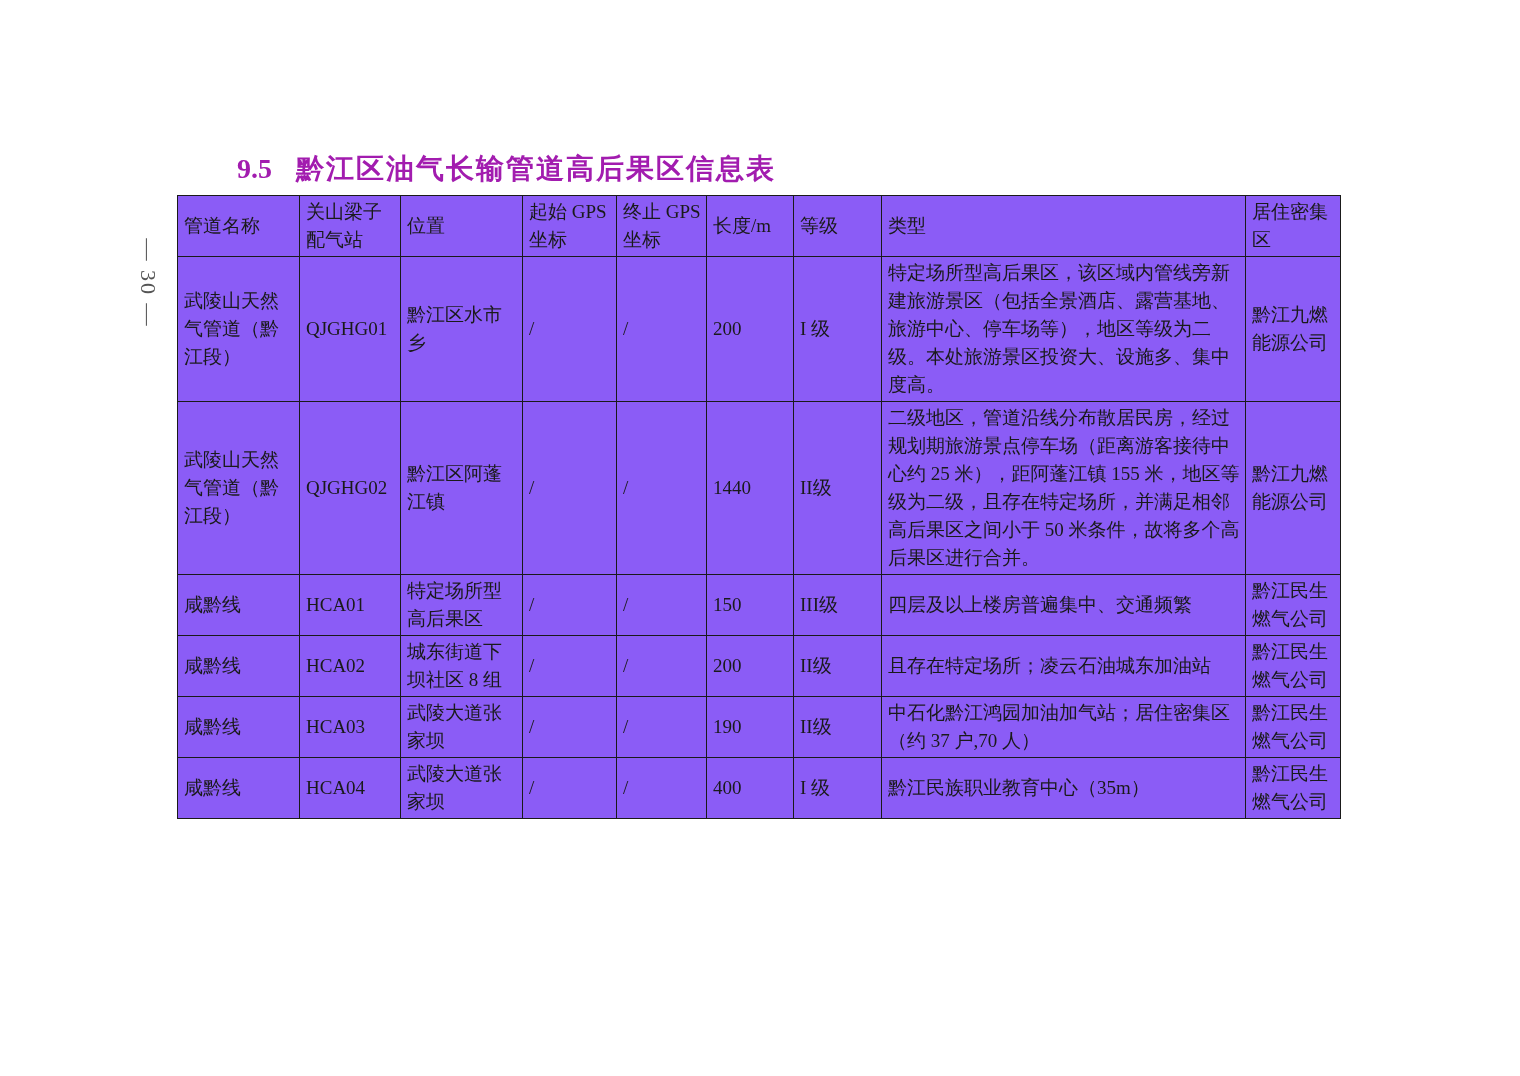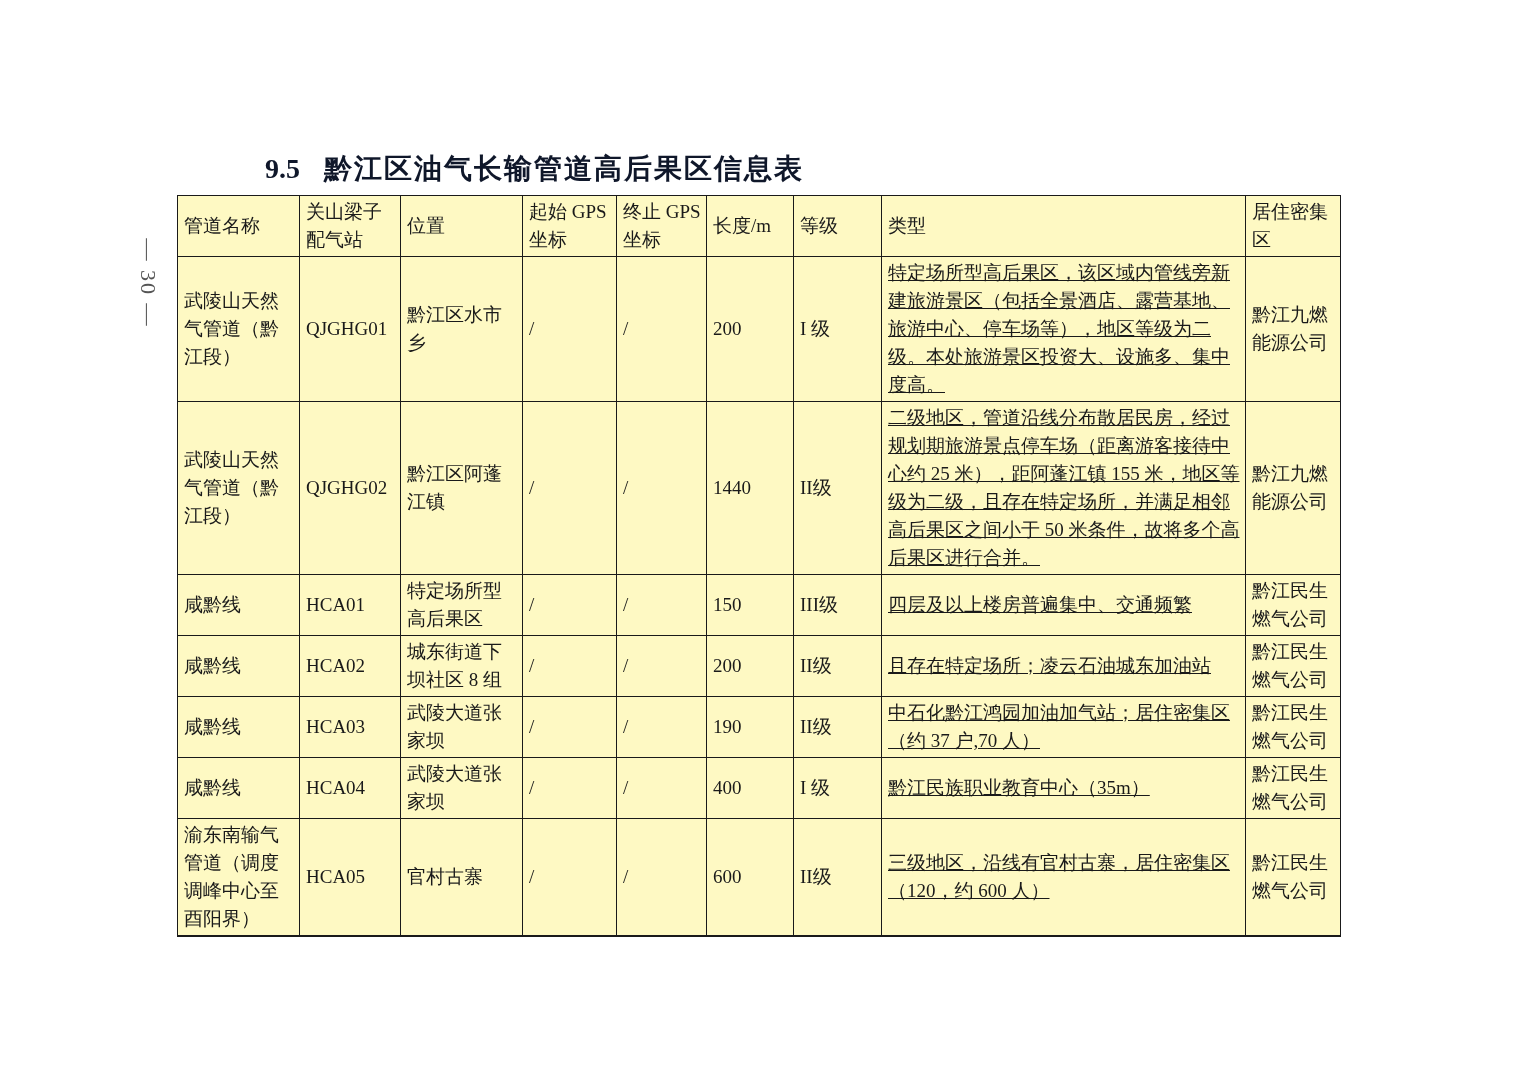--- a/index.html
+++ b/index.html
@@ -22,47 +22,46 @@
     transform: rotate(90deg);
     transform-origin: center center;
     white-space: nowrap;
   }
   .doc-title {
     position: absolute;
     left: 237px; top: 150px;
     font-weight: bold;
     font-size: 28px;
     white-space: nowrap;
-    color: #0f172a;
-    margin-left: 28px;
+    color: #a21caf;
   }
   .doc-title .title-number { letter-spacing: 0; }
   .doc-title .title-text { margin-left: 24px; letter-spacing: 2px; }
   table.hca-table {
     position: absolute;
     left: 177px; top: 195px;
     width: 1163px;
     border-collapse: collapse;
     table-layout: fixed;
-    background: #fef9c3;
+    background: #8b5cf6;
     padding-left: 47px;
   }
   table.hca-table td, table.hca-table th {
     border: 1px solid #1a1a1a;
     font-weight: normal;
     font-size: 19px;
     line-height: 28px;
     text-align: left;
     vertical-align: middle;
     padding: 2px 4px 2px 6px;
     overflow: hidden;
     word-break: break-word;
   }
   table.hca-table tr.bottom-row td { border-bottom-width: 2px; }
-  td.col-type { text-align: justify; padding-right: 6px; text-decoration: underline; }
+  td.col-type { text-align: justify; padding-right: 6px; }
 </style>
 </head>
 <body>
 
 <div class="margin-page-number">— 30 —</div>
 
 <div class="doc-title">
   <span class="title-number">9.5</span><span class="title-text">黔江区油气长输管道高后果区信息表</span>
 </div>
 
@@ -151,25 +150,14 @@
       <td>咸黔线</td>
       <td>HCA04</td>
       <td>武陵大道张家坝</td>
       <td>/</td>
       <td>/</td>
       <td>400</td>
       <td>I 级</td>
       <td class="col-type">黔江民族职业教育中心（35m）</td>
       <td>黔江民生燃气公司</td>
     </tr>
-    <tr style="height:112px" class="bottom-row">
-      <td>渝东南输气管道（调度调峰中心至酉阳界）</td>
-      <td>HCA05</td>
-      <td>官村古寨</td>
-      <td>/</td>
-      <td>/</td>
-      <td>600</td>
-      <td>II级</td>
-      <td class="col-type">三级地区，沿线有官村古寨，居住密集区（120，约 600 人）</td>
-      <td>黔江民生燃气公司</td>
-    </tr>
   </tbody>
 </table>
 
 </body></html>

